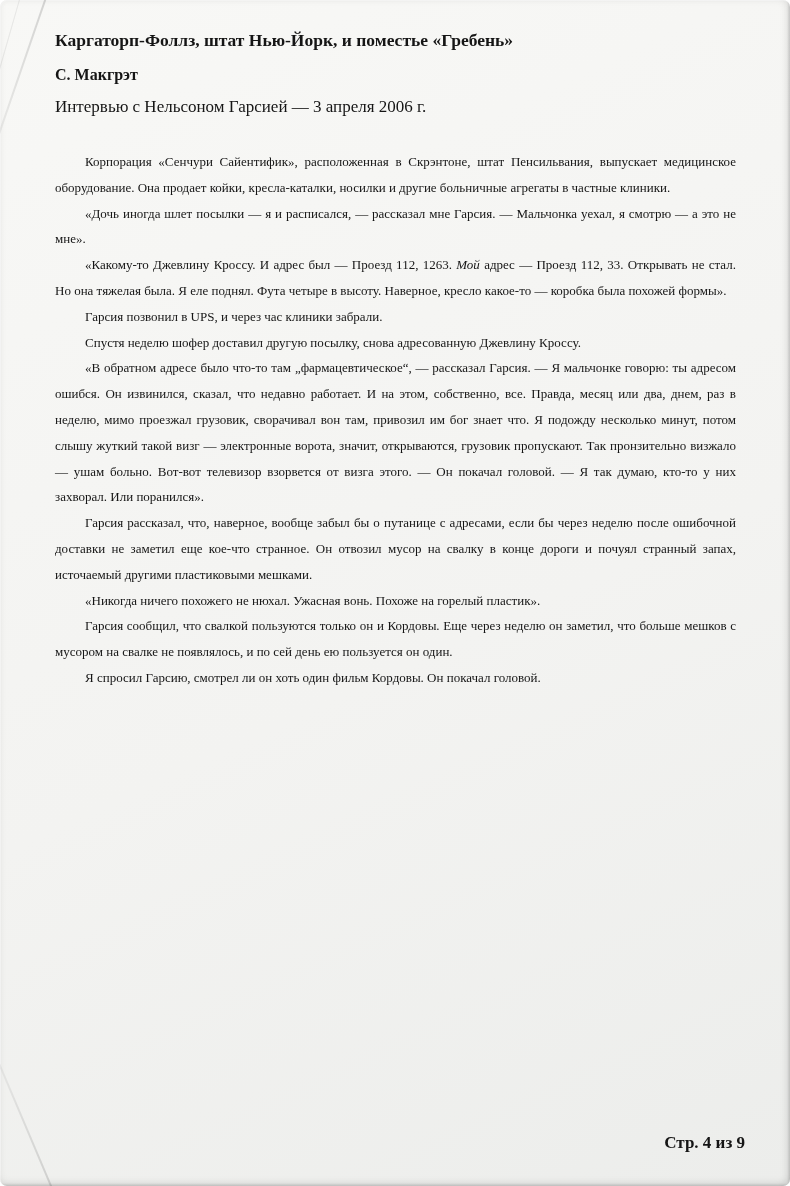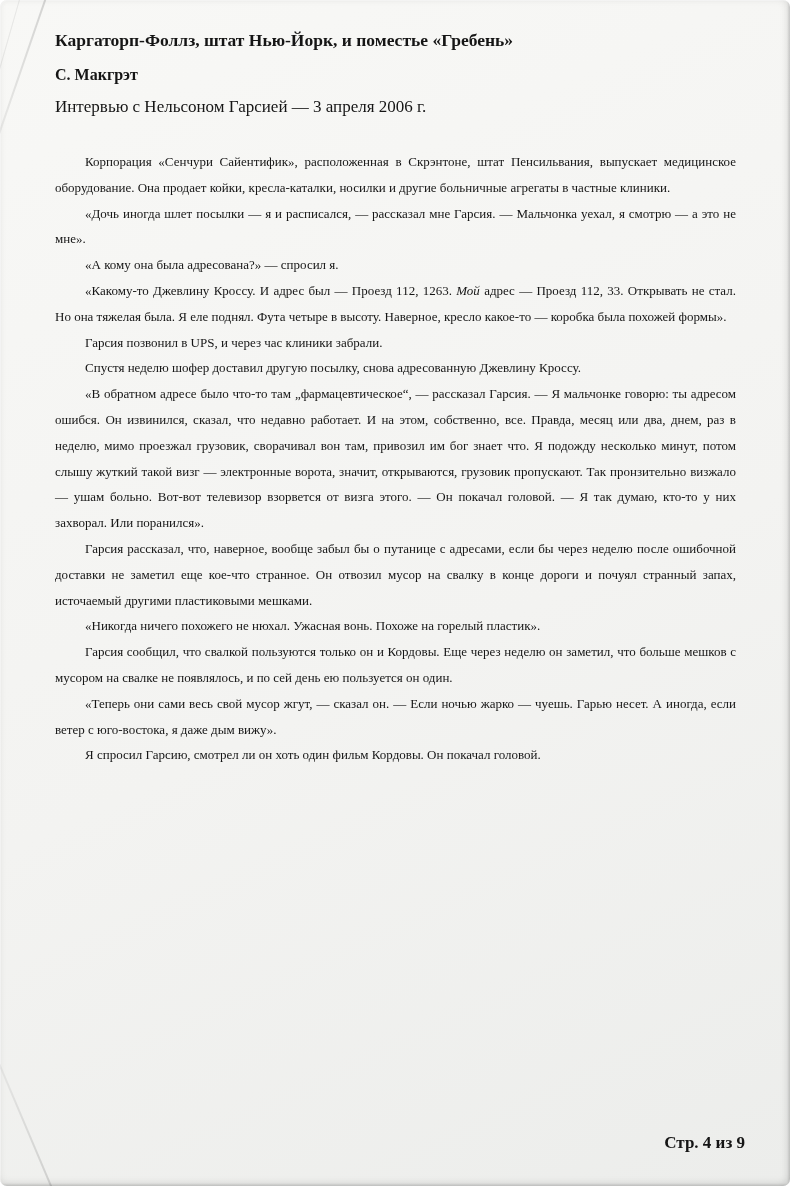--- a/index.html
+++ b/index.html
@@ -122,29 +122,27 @@
   <div class="crease crease-bottom-left"></div>
 
   <div class="content">
     <h1 class="title">Каргаторп-Фоллз, штат Нью-Йорк, и поместье «Гребень»</h1>
     <div class="byline">С. Макгрэт</div>
     <div class="subline">Интервью с Нельсоном Гарсией — 3 апреля 2006 г.</div>
 
     <div class="body-text" id="paragraphs">
         <p><span>Корпорация «Сенчури Сайентифик», расположенная в Скрэнтоне, штат Пенсильвания, выпускает медицинское оборудование. Она продает койки, кресла-каталки, носилки и другие больничные агрегаты в частные клиники.</span></p>
         <p><span>«Дочь иногда шлет посылки — я и расписался, — рассказал мне Гарсия. — Мальчонка уехал, я смотрю — а это не мне».</span></p>
-        <p><span>«А кому она была адресована?» — спросил я.</span></p>
         <p><span>«Какому-то Джевлину Кроссу. И адрес был — Проезд 112, 1263. </span><em>Мой</em><span> адрес — Проезд 112, 33. Открывать не стал. Но она тяжелая была. Я еле поднял. Фута четыре в высоту. Наверное, кресло какое-то — коробка была похожей формы».</span></p>
         <p><span>Гарсия позвонил в UPS, и через час клиники забрали.</span></p>
         <p><span>Спустя неделю шофер доставил другую посылку, снова адресованную Джевлину Кроссу.</span></p>
         <p><span>«В обратном адресе было что-то там „фармацевтическое“, — рассказал Гарсия. — Я мальчонке говорю: ты адресом ошибся. Он извинился, сказал, что недавно работает. И на этом, собственно, все. Правда, месяц или два, днем, раз в неделю, мимо проезжал грузовик, сворачивал вон там, привозил им бог знает что. Я подожду несколько минут, потом слышу жуткий такой визг — электронные ворота, значит, открываются, грузовик пропускают. Так пронзительно визжало — ушам больно. Вот-вот телевизор взорвется от визга этого. — Он покачал головой. — Я так думаю, кто-то у них захворал. Или поранился».</span></p>
         <p><span>Гарсия рассказал, что, наверное, вообще забыл бы о путанице с адресами, если бы через неделю после ошибочной доставки не заметил еще кое-что странное. Он отвозил мусор на свалку в конце дороги и почуял странный запах, источаемый другими пластиковыми мешками.</span></p>
         <p><span>«Никогда ничего похожего не нюхал. Ужасная вонь. Похоже на горелый пластик».</span></p>
         <p><span>Гарсия сообщил, что свалкой пользуются только он и Кордовы. Еще через неделю он заметил, что больше мешков с мусором на свалке не появлялось, и по сей день ею пользуется он один.</span></p>
-        <p><span>«Теперь они сами весь свой мусор жгут, — сказал он. — Если ночью жарко — чуешь. Гарью несет. А иногда, если ветер с юго-востока, я даже дым вижу».</span></p>
         <p><span>Я спросил Гарсию, смотрел ли он хоть один фильм Кордовы. Он покачал головой.</span></p>
       </div>
   </div>
 
   <div class="footer">Стр. 4 из 9</div>
 
   <div class="edge-right"></div>
   <div class="edge-bottom"></div>
 </div>
 

